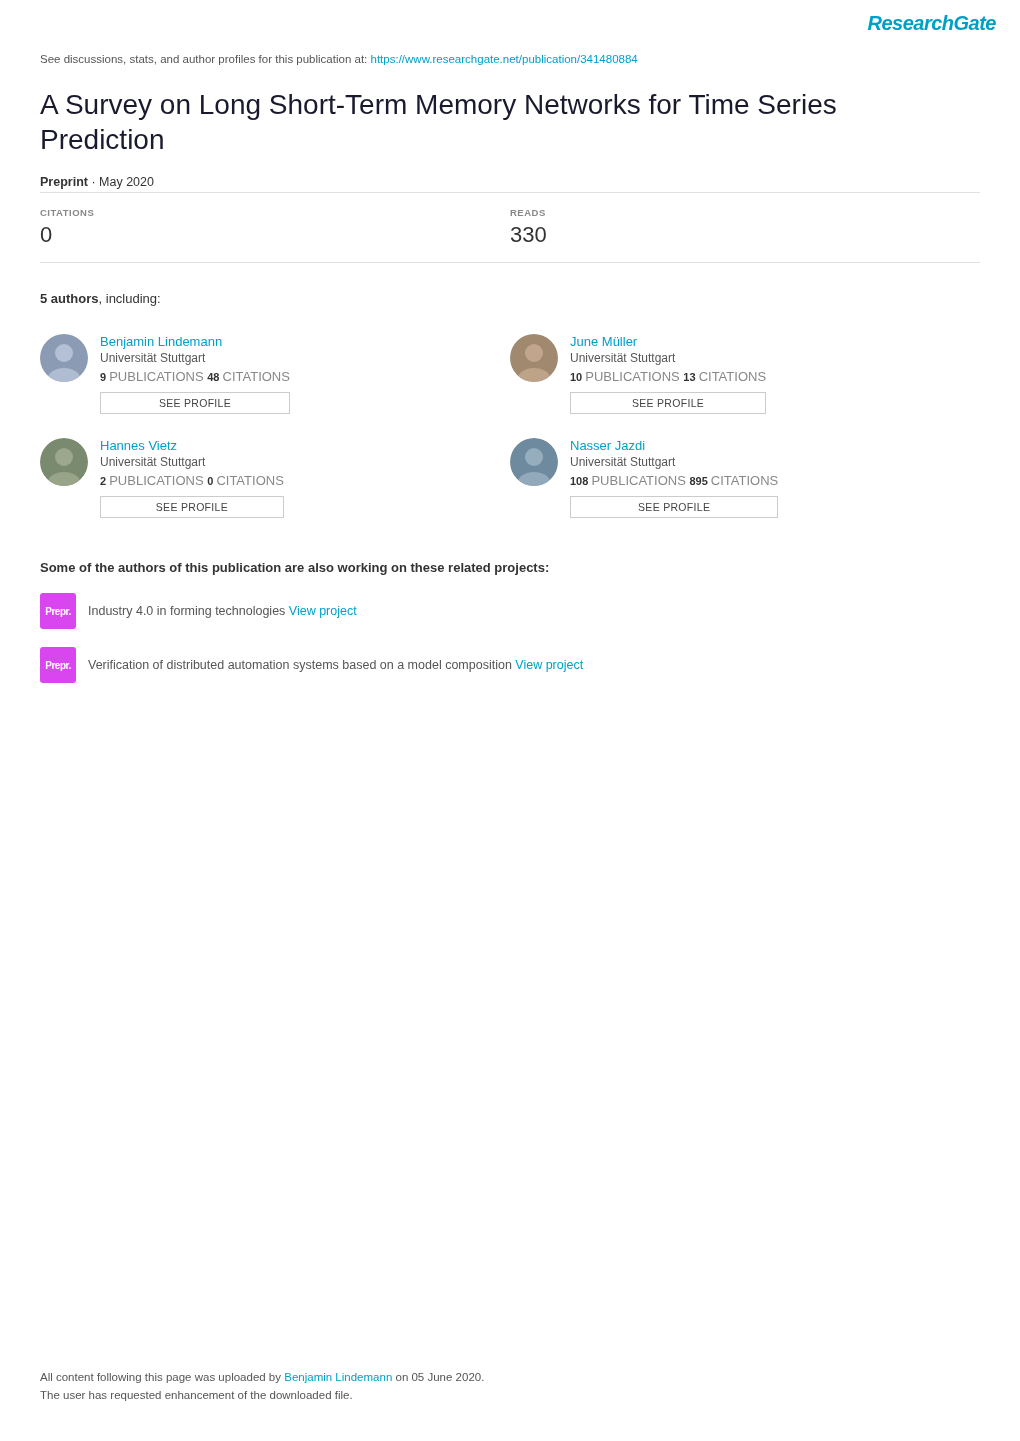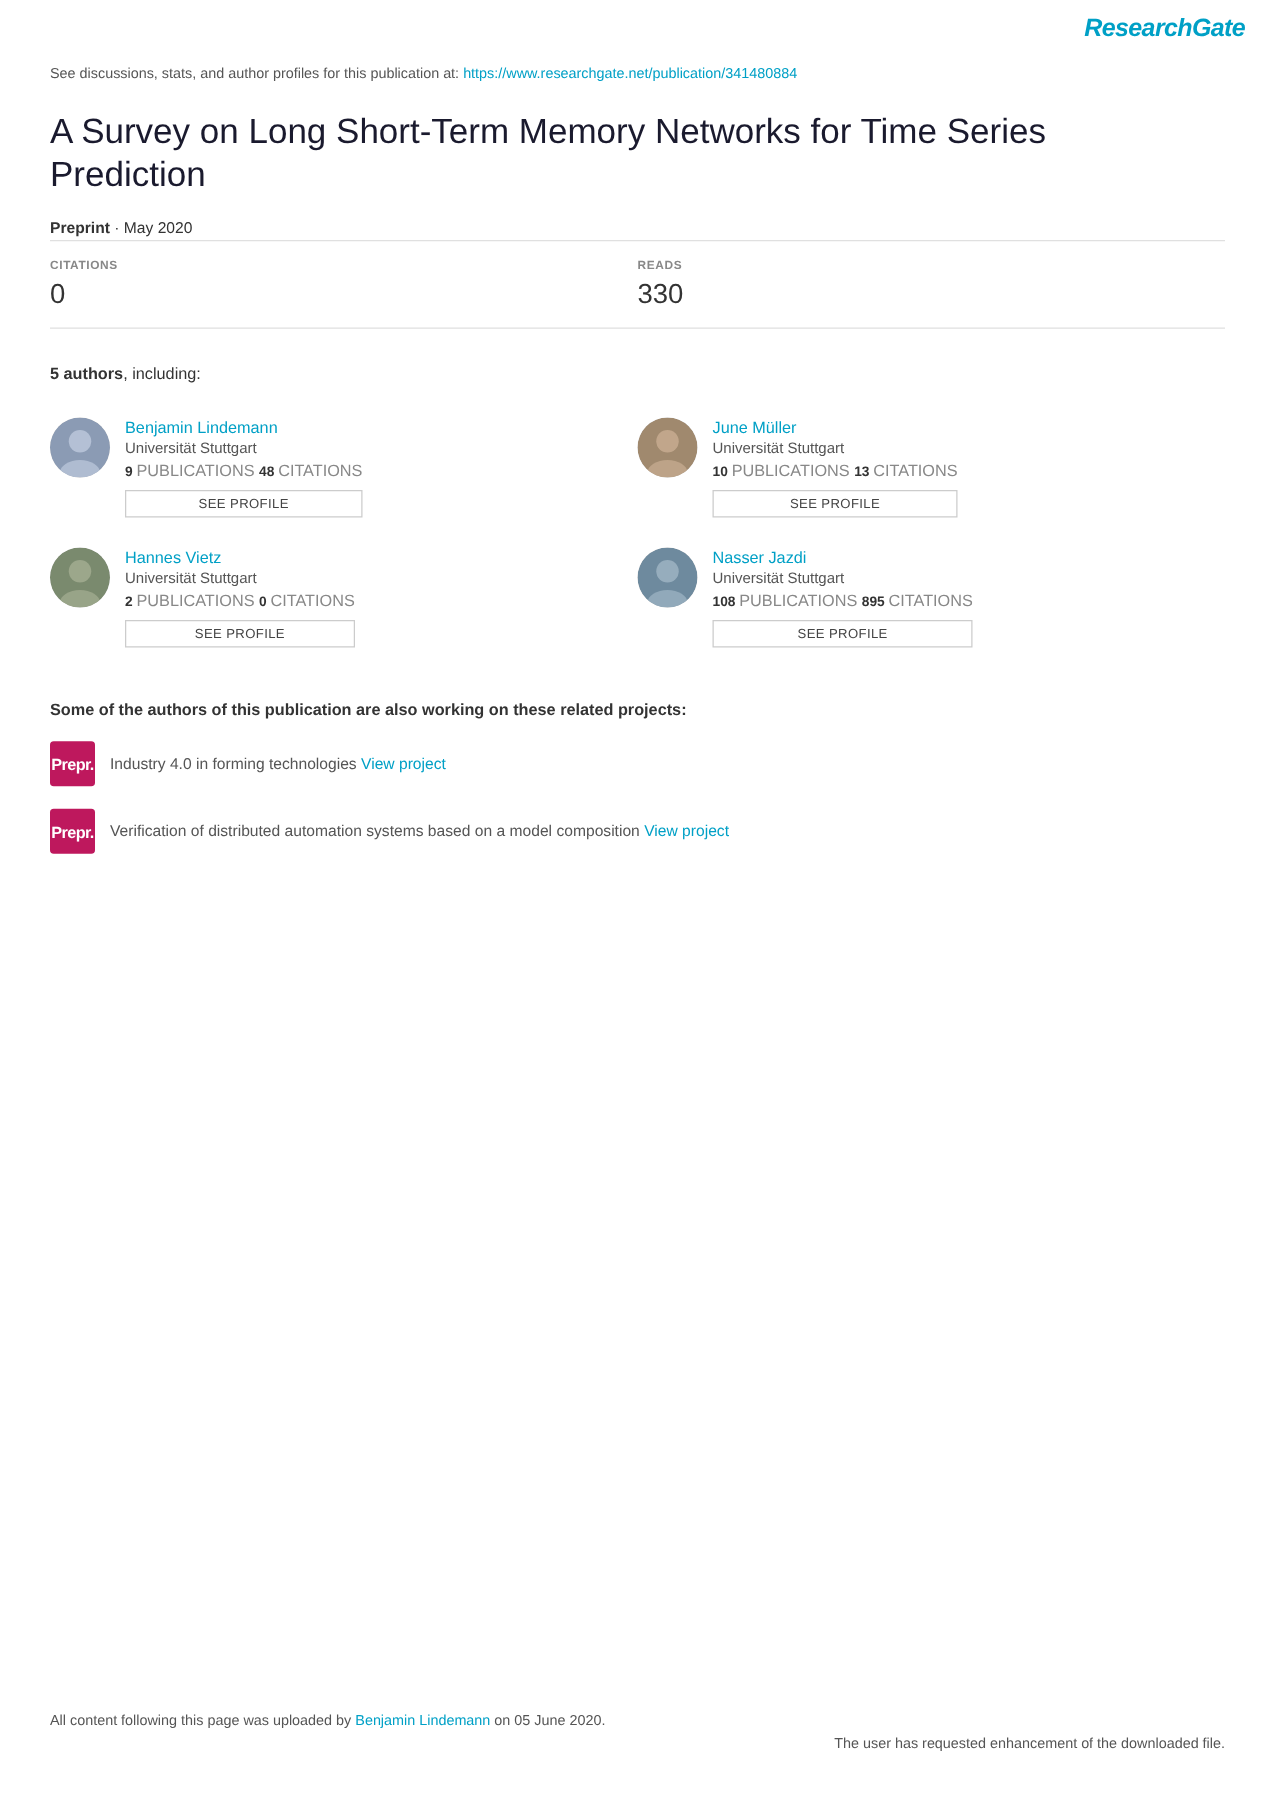--- a/index.html
+++ b/index.html
@@ -177,26 +177,26 @@
     }
     .project-item {
       display: flex;
       align-items: center;
       gap: 12px;
       margin-bottom: 18px;
     }
     .project-icon {
       width: 36px;
       height: 36px;
-      background: #be185d;
+      background: #d946ef;
       border-radius: 3px;
       display: flex;
       align-items: center;
       justify-content: center;
-      font-size: 13px;
+      font-size: 10px;
       color: #fff;
       font-weight: 700;
       flex-shrink: 0;
       letter-spacing: -0.5px;
     }
     .project-text {
       font-size: 12.5px;
       color: #555;
     }
     .project-text a {
@@ -210,21 +210,20 @@
       right: 40px;
       font-size: 11.5px;
       color: #555;
     }
     .footer-note a {
       color: #00a0c6;
       text-decoration: none;
     }
     .footer-note2 {
       margin-top: 6px;
-      text-align: right;
     }
     .page-wrapper {
       position: relative;
       min-height: 1441px;
     }
   </style>
 </head>
 <body>
 
 <div class="page-wrapper">

